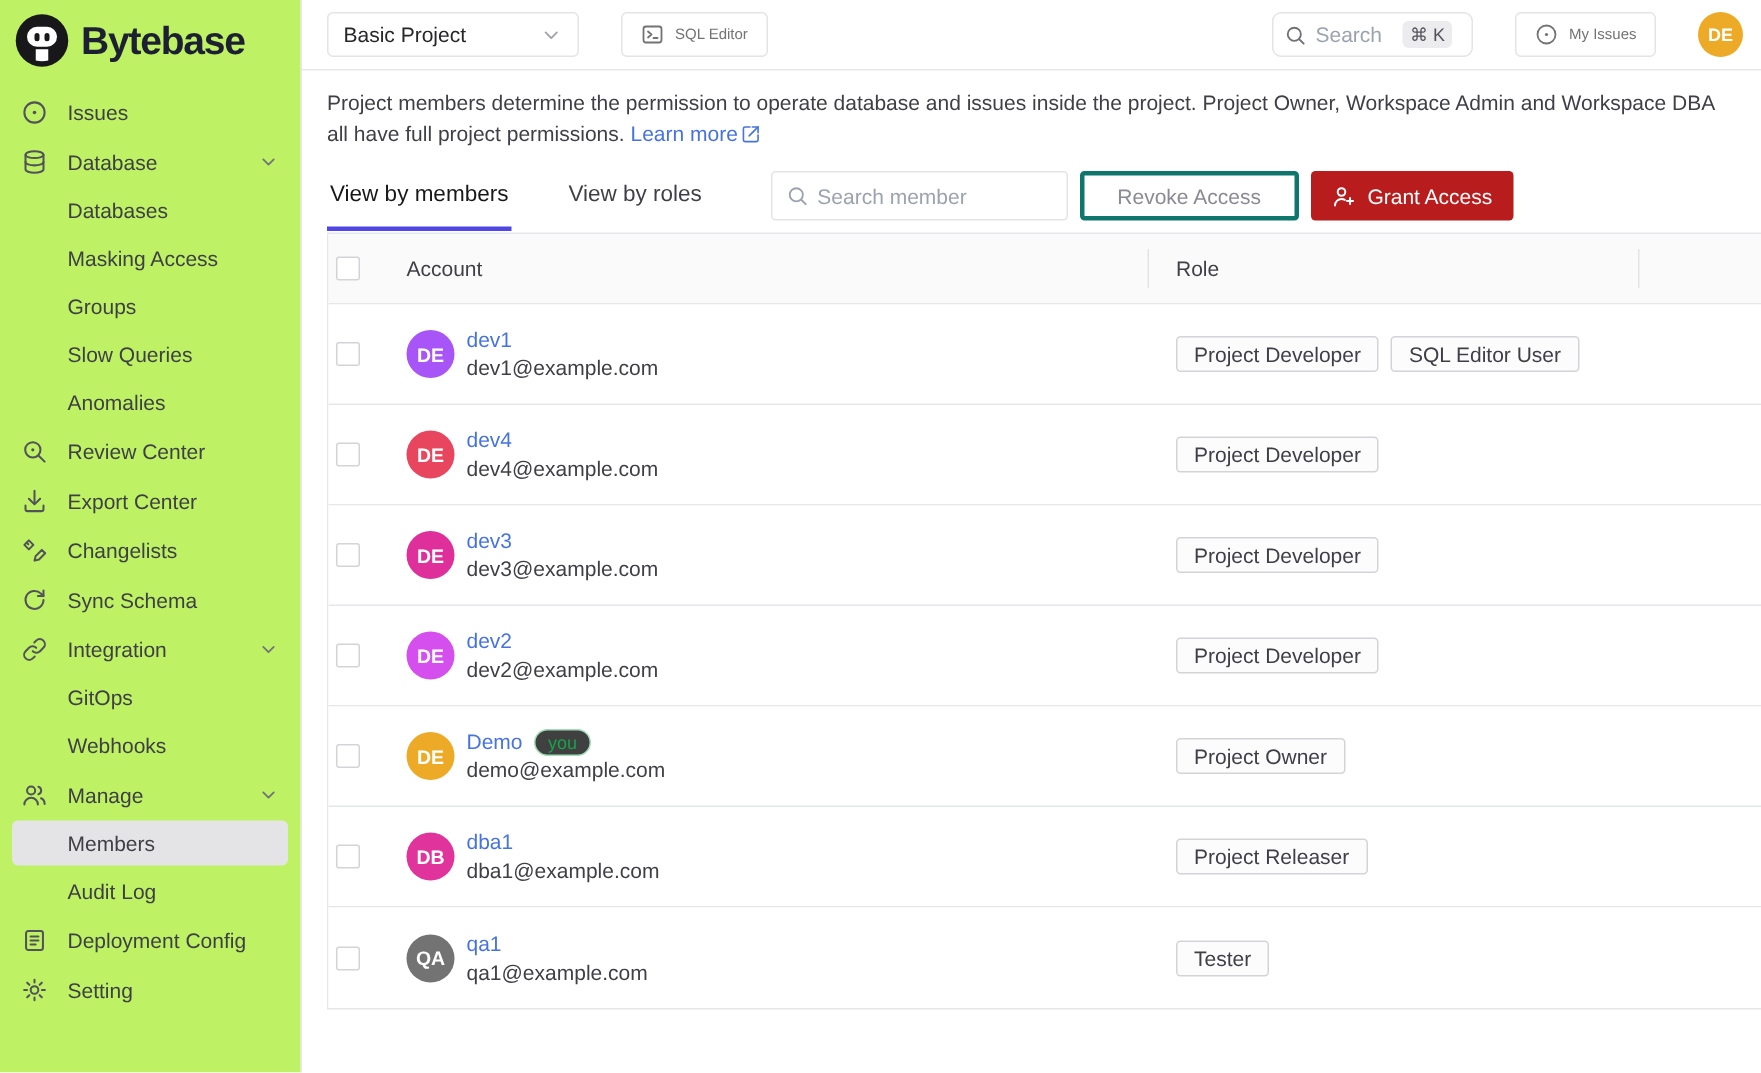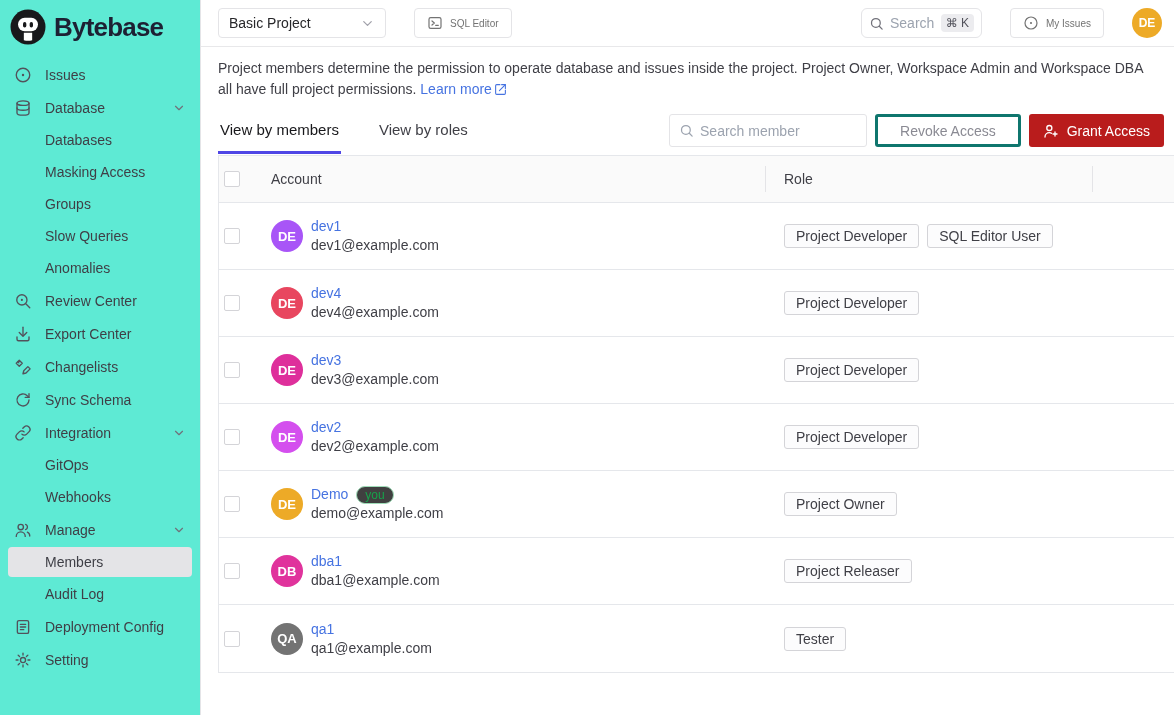--- a/index.html
+++ b/index.html
@@ -1,54 +1,54 @@
 <!DOCTYPE html>
 <html><head>
 <meta charset="utf-8">
 <style>
   * { margin:0; padding:0; box-sizing:border-box; }
   html,body { width:1174px; height:715px; overflow:hidden; background:#fff;
     font-family:"Liberation Sans", sans-serif; color:#3f3f46; font-size:14px; }
   .app { display:flex; width:1174px; height:715px; }
 
   
-  .sidebar { width:201px; flex:none; background:#5eead4; border-right:1px solid #e4e4e7; display:flex; flex-direction:column; }
+  .sidebar { width:201px; flex:none; background:#bef264; border-right:1px solid #e4e4e7; display:flex; flex-direction:column; }
   .brand { display:flex; align-items:center; gap:6px; padding:8px 8px 6px 8px; height:52px; cursor:pointer; }
   .brand-name { font-size:26px; font-weight:800; color:#1d2033; letter-spacing:-0.8px; }
   .nav { padding:8px 8px 0 8px; }
   .nav-item { display:flex; align-items:center; height:30px; margin-bottom:2px; padding:0 6px; border-radius:4px; cursor:pointer; color:#3f3f46; }
   .nav-item .i { width:18px; height:18px; flex:none; color:#52525b; margin-right:13px; }
   .nav-item .lbl { flex:1; font-size:14px; white-space:nowrap; }
   .nav-item .chev { width:14px; height:14px; color:#71717a; }
   .nav-item.child { padding-left:37px; }
   .nav-item.selected { background:#e4e4e7; }
   .nav-item.sect { margin-top:3px; }
 
   
   .main { flex:1; display:flex; flex-direction:column; min-width:0; }
   .topbar { height:47px; flex:none; border-bottom:1px solid #e8e8ea; display:flex; align-items:center; justify-content:space-between; padding:0 12px 0 17px; }
   .tb-left, .tb-right { display:flex; align-items:center; gap:28px; }
   .select { width:168px; height:30px; border:1px solid #e4e4e7; border-radius:4px; background:#fff; display:flex; align-items:center; padding:0 10px; cursor:pointer; }
   .select .sel-label { flex:1; color:#27272a; }
   .btn { height:30px; border:1px solid #e4e4e7; border-radius:4px; background:#fff; display:inline-flex; align-items:center; gap:7px; padding:0 12px; font-size:10px; color:#737373; cursor:pointer; }
   .btn .i { width:16px; height:16px; }
-  .searchbox { width:121px; height:30px; border:1px solid #e4e4e7; border-radius:6px; background:#fff; display:flex; align-items:center; gap:6px; padding:0 7px; cursor:text; }
+  .searchbox { width:134px; height:30px; border:1px solid #e4e4e7; border-radius:6px; background:#fff; display:flex; align-items:center; gap:6px; padding:0 7px; cursor:text; }
   .searchbox .i { width:15px; height:15px; color:#71717a; flex:none; }
   .searchbox input { border:none; outline:none; width:52px; min-width:0; font-size:14px; font-family:inherit; color:#27272a; background:transparent; }
   .searchbox input::placeholder { color:#9ca3af; }
   .kbd { background:#ececef; border-radius:4px; font-size:12px; color:#52525b; padding:2px 5px; white-space:nowrap; }
   .avatar-sm { width:30px; height:30px; border-radius:50%; color:#fff; font-size:12px; font-weight:700; display:flex; align-items:center; justify-content:center; cursor:pointer; }
 
   
   .content { padding:11px 10px 0 17px; }
   .desc { font-size:14px; line-height:21px; color:#3f3f46; max-width:940px; }
   .link { color:#4673e1; text-decoration:none; cursor:pointer; display:inline-flex; align-items:center; gap:2px; }
   .link .i { width:13px; height:13px; }
 
-  .controls { display:flex; align-items:flex-end; justify-content:space-between; margin-top:14px; }
+  .controls { display:flex; align-items:flex-end; margin-top:14px;gap:44px; }
   .tabs { display:flex; gap:36px; }
   .tab { font-size:15px; padding:6px 2px 13px 2px; cursor:pointer; color:#3f3f46; border-bottom:3px solid transparent; }
   .tab.active { color:#18181b; font-weight:500; border-bottom-color:#4f46e5; }
   .right-controls { display:flex; align-items:center; gap:8px; padding-bottom:7px; }
   .member-search { width:198px; height:33px; border:1px solid #e4e4e7; border-radius:3px; display:flex; align-items:center; gap:6px; padding:0 9px; background:#fff; }
   .member-search .i { width:15px; height:15px; color:#9ca3af; flex:none; }
   .member-search input { border:none; outline:none; flex:1; min-width:0; font-size:14px; font-family:inherit; color:#27272a; background:transparent; }
   .member-search input::placeholder { color:#9ca3af; }
   .btn-plain { height:33px; border:3px solid #0f766e; border-radius:3px; background:#fff; color:#8a8a93; font-size:14px; padding:0 22px; cursor:pointer; font-family:inherit; }
   .btn-primary { height:33px; border:none; border-radius:3px; background:#b91c1c; color:#fff; font-size:14px; padding:0 14px; display:inline-flex; align-items:center; gap:8px; cursor:pointer; font-family:inherit; }

